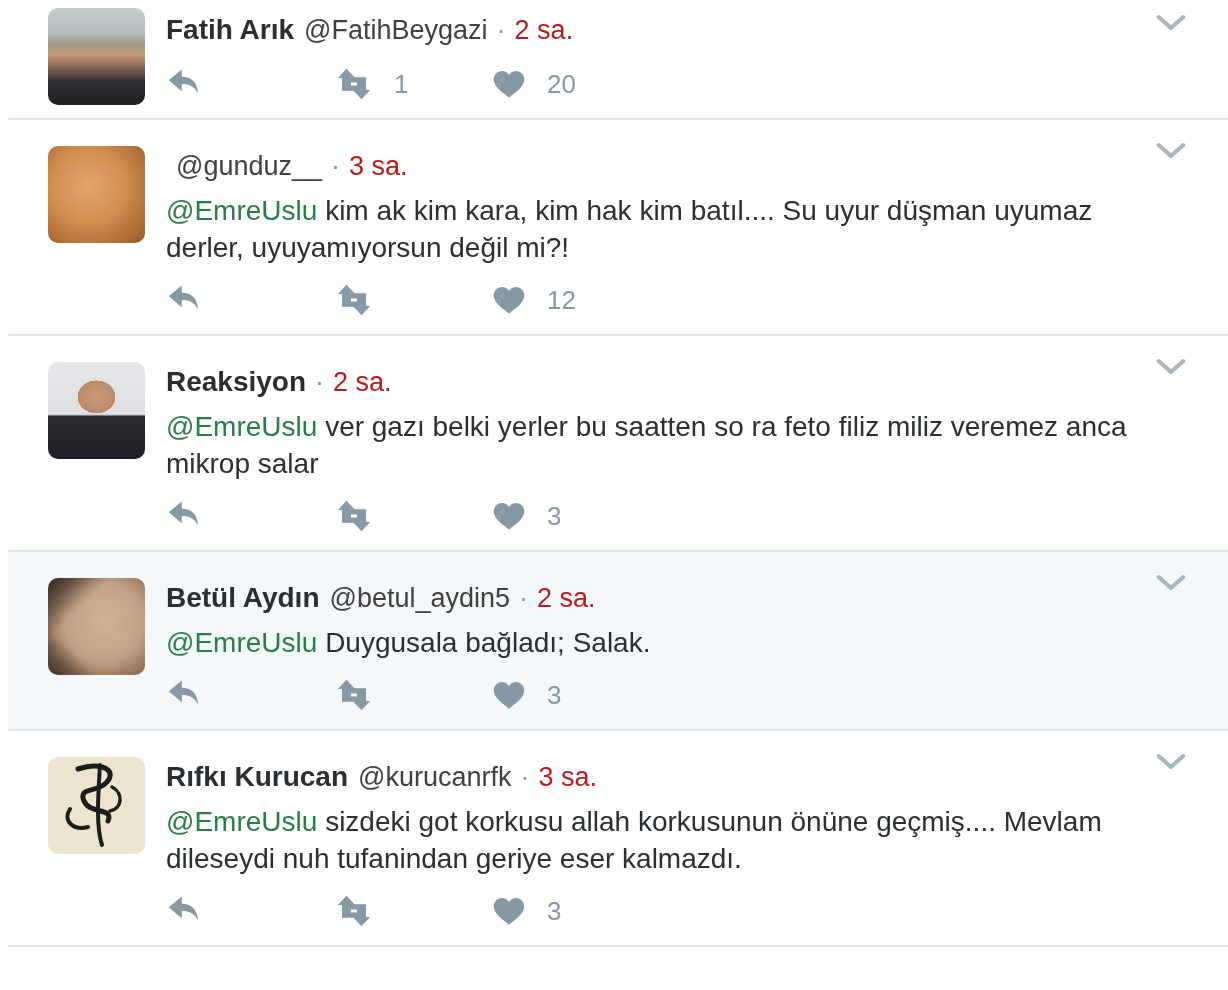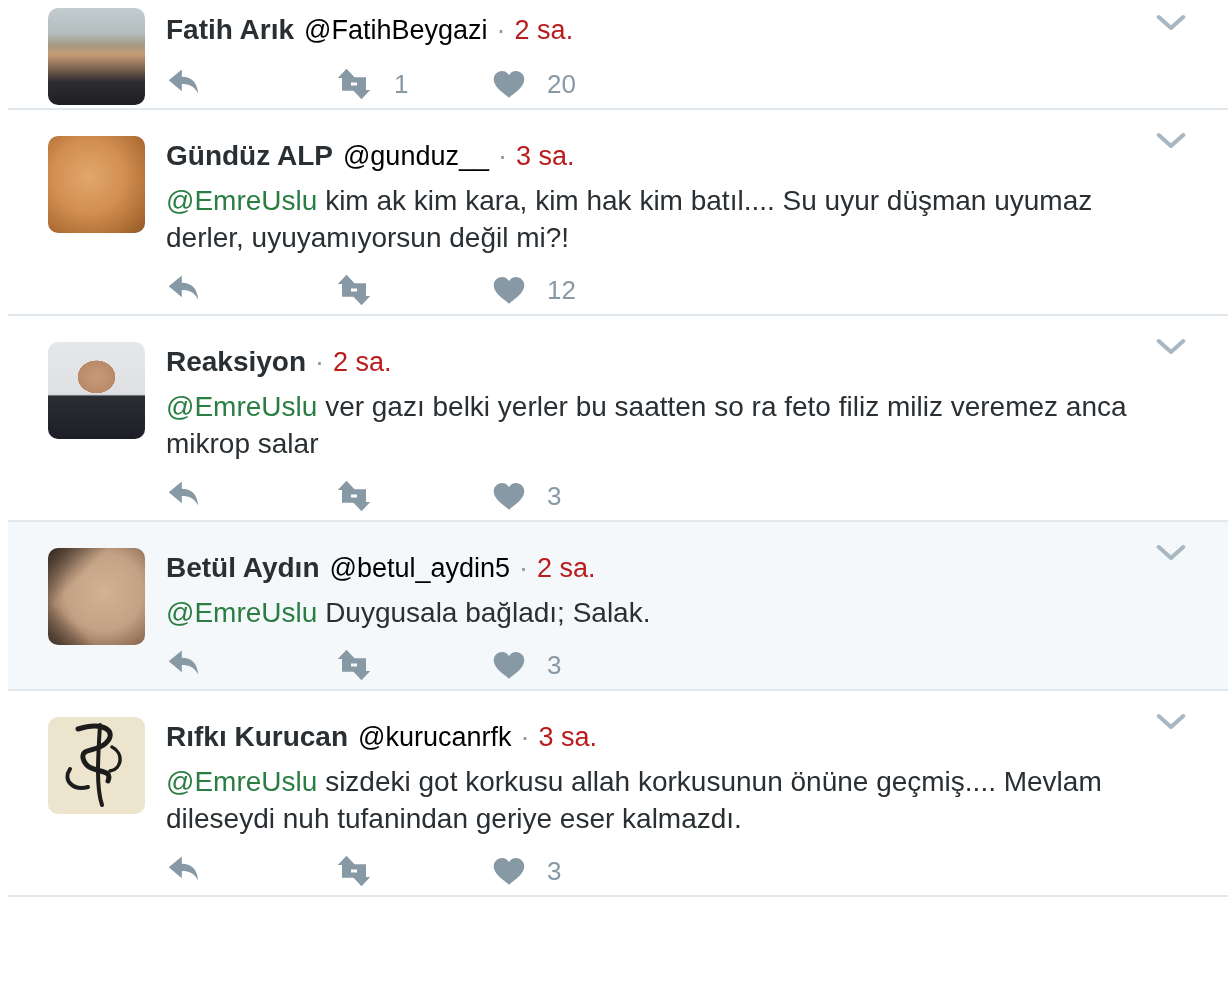--- a/index.html
+++ b/index.html
@@ -8,21 +8,21 @@
     overflow: hidden;
     background: #ffffff;
     font-family: "Liberation Sans", sans-serif;
   }
   .timeline {
     margin-left: 8px; 
     width: 1220px;
   }
   .tweet {
     position: relative;
-    padding: 26px 60px 6px 158px;
+    padding: 26px 60px 16px 158px;
     border-bottom: 2px solid #e1e8ed;
     background: #ffffff;
   }
   .tweet.first { padding-top: 10px; }
   .tweet.highlighted { background: #f5f8fa; }
 
   .avatar {
     position: absolute;
     left: 40px; top: 26px;
     width: 97px; height: 97px;
@@ -41,21 +41,21 @@
   .av5 { background: #ece4cc; }
   .av5 svg { width: 100%; height: 100%; display: block; }
 
   .header {
     display: flex;
     align-items: baseline;
     line-height: 40px;
     white-space: nowrap;
   }
   .name { font-size: 28px; font-weight: bold; color: #292f33; }
-  .handle { font-size: 27px; color: #000000; margin-left: 10px; }
+  .handle { font-size: 27px; color: #404040; margin-left: 10px; }
   .dot    { font-size: 27px; color: #8899a6; margin-left: 9px; }
   .time   { font-size: 27px; color: #b91c1c; margin-left: 9px; }
 
   .text {
     margin-top: 6px;
     font-size: 28px;
     line-height: 37px;
     color: #292f33;
     max-width: 980px;
   }
@@ -131,21 +131,20 @@
   </article>
 
   <article class="tweet">
     <div class="avatar av2"></div>
     <div class="caret">
       <svg viewBox="0 0 22 12" width="30" height="17">
           <path d="M2 2 L11 10 L20 2" stroke="#a8b7c2" stroke-width="3" fill="none" stroke-linecap="round" stroke-linejoin="round"></path>
         </svg>
     </div>
     <div class="header">
-      <span class="name">Gündüz ALP</span>
       <span class="handle">@gunduz__</span>
       <span class="dot">·</span>
       <span class="time">3 sa.</span>
     </div>
     <p class="text"><span class="mention">@EmreUslu</span> <span>kim ak kim kara, kim hak kim batıl.... Su uyur düşman uyumaz derler, uyuyamıyorsun değil mi?!</span></p>
     <div class="actions">
       <div class="action reply">
         <svg viewBox="0 0 24 22" width="36" height="32">
             <path fill="#8899a6" d="M10.5 1 L10.5 6 C17 6 21 9.5 21.8 17.5 C19 12.5 15.5 11 10.5 11 L10.5 16 L1.5 8.5 Z"></path>
           </svg>

